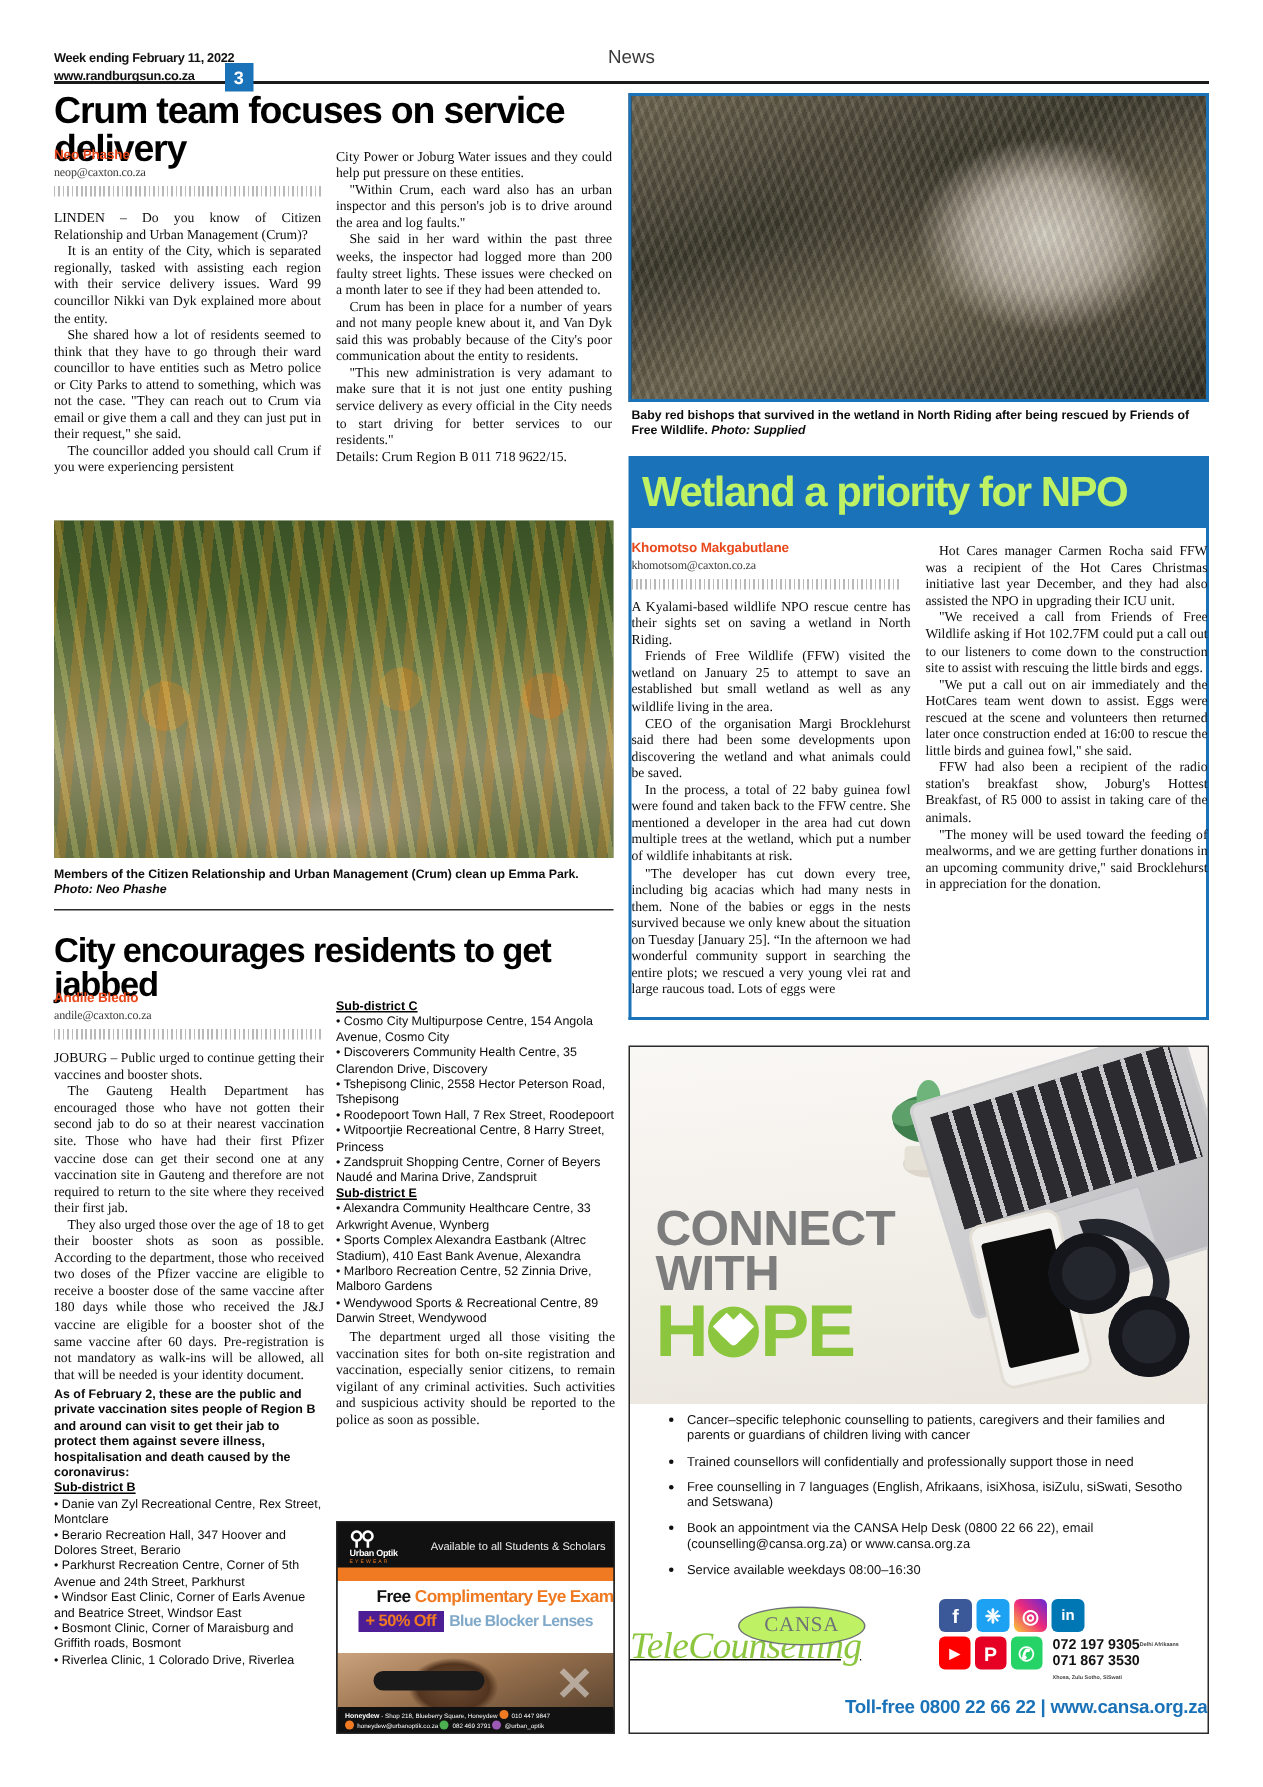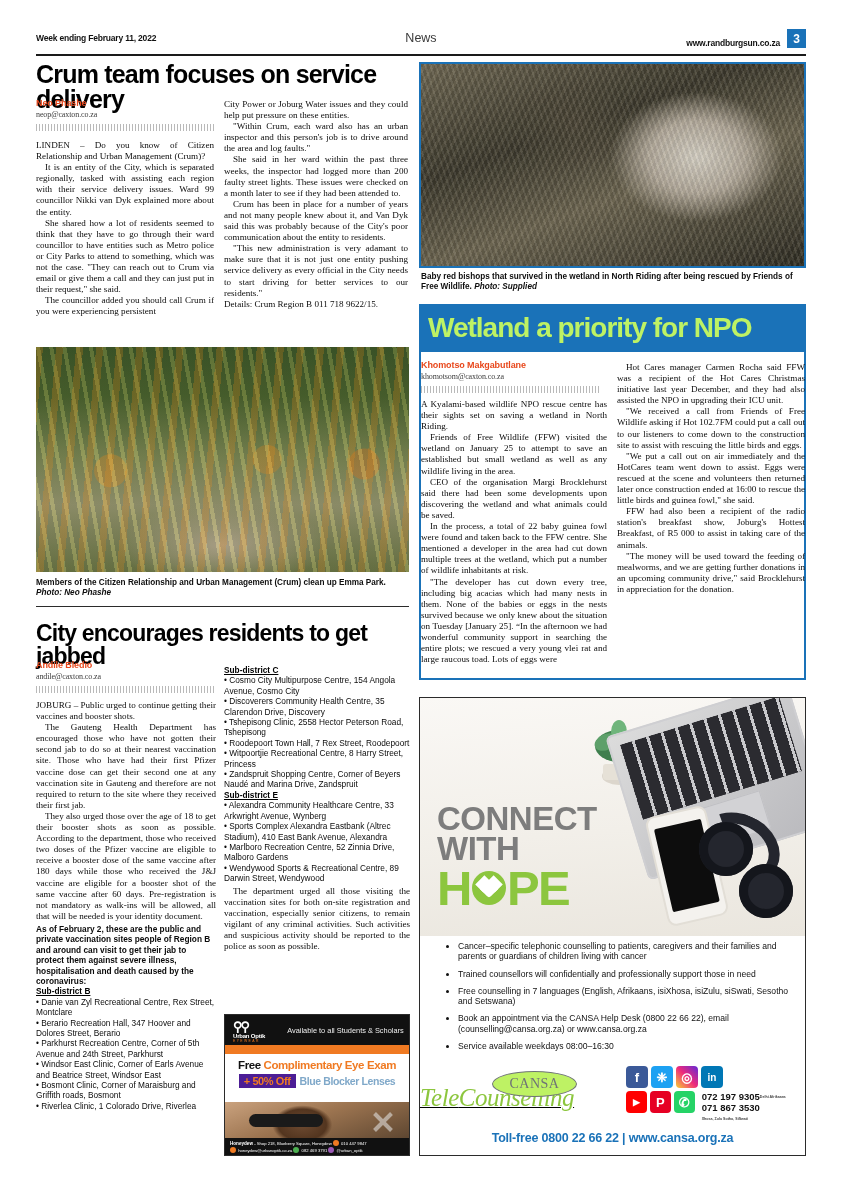--- a/index.html
+++ b/index.html
@@ -11,33 +11,33 @@
     color: #000;
     position: relative;
     overflow: hidden;
   }
   .page { position:absolute; left:0; top:0; width:842px; height:1191px; background:#fff; }
 
   
   .masthead {
     position:absolute; left:36px; top:30px; width:770px; height:26px;
     border-bottom: 2px solid #1a1a1a;
-    display:flex; align-items:flex-start; justify-content:space-between;
+    display:flex; align-items:flex-start; justify-content:space-between;flex-direction:column;
   }
   .mast-date {
     font-family:"Liberation Sans", sans-serif;
     font-weight:700; font-size:8.5px; letter-spacing:-0.2px; color:#111;
     padding-top:3px;
   }
   .mast-section {
     font-family:"Liberation Sans", sans-serif;
     font-size:12.5px; color:#3a3a3a; font-weight:400;
     position:absolute; left:50%; transform:translateX(-50%); top:1px;
   }
-  .mast-right { display:flex; align-items:flex-end; gap:7px; padding-top:2px; }
+  .mast-right { display:flex; align-items:flex-start; gap:20px; padding-top:2px; }
   .mast-url {
     font-family:"Liberation Sans", sans-serif;
     font-weight:700; font-size:8.5px; color:#111; letter-spacing:-0.2px;
   }
   .page-badge {
     width:19px; height:19px; background:#1a72b8; color:#fff;
     font-family:"Liberation Sans", sans-serif; font-weight:700; font-size:12px;
     display:flex; align-items:center; justify-content:center;
     margin-top:-3px;
   }
@@ -130,21 +130,21 @@
     border:1px solid #2b2b2b; background:#111; overflow:hidden;
   }
   .eye-top { position:absolute; left:0; top:0; width:100%; height:30px; background:#111; display:flex; align-items:center; }
   .eye-logo { margin-left:8px; color:#fff; font-family:"Liberation Sans",sans-serif; }
   .eye-logo .glyph { font-size:13px; letter-spacing:-2px; font-weight:700; }
   .eye-logo .nm { font-size:6px; font-weight:700; letter-spacing:-0.2px; display:block; margin-top:-2px;}
   .eye-logo .sub { font-size:3.4px; letter-spacing:1.4px; color:#f07a22; display:block; }
   .eye-avail { color:#efefef; font-family:"Liberation Sans",sans-serif; font-size:7.4px; margin-left:22px; }
   .eye-stripe { position:absolute; left:0; top:30px; width:100%; height:9px; background:#f07a22; }
   .eye-mid { position:absolute; left:0; top:39px; width:100%; height:48px; background:#fff; padding-top:5px; }
-  .eye-l1 { font-family:"Liberation Sans",sans-serif; font-weight:700; font-size:11.5px; text-align:center; letter-spacing:-0.4px; }
+  .eye-l1 { font-family:"Liberation Sans",sans-serif; font-weight:700; font-size:11.5px; text-align:right; letter-spacing:-0.4px; }
   .eye-l1 .w { color:#111; } .eye-l1 .o { color:#f07a22; }
   .eye-l2 { margin-top:3px; display:flex; align-items:center; justify-content:center; gap:4px; }
   .eye-badge { background:#4c1d95; color:#f07a22; font-family:"Liberation Sans",sans-serif; font-weight:700; font-size:11px; padding:1px 5px; letter-spacing:-0.4px; }
   .eye-blue { color:#7fa8c9; font-family:"Liberation Sans",sans-serif; font-weight:700; font-size:10.5px; letter-spacing:-0.4px; }
   .eye-photo { position:absolute; left:0; top:87px; width:100%; height:38px; background:#b88a68; overflow:hidden; }
   .eye-foot { position:absolute; left:0; bottom:0; width:100%; height:17px; background:#111; color:#fff; font-family:"Liberation Sans",sans-serif; font-size:4.2px; padding:2px 5px; line-height:6px; }
   .eye-foot b { font-size:4.6px; }
   .pill { display:inline-block; width:6px; height:6px; border-radius:50%; vertical-align:-1px; margin-right:1px;}
   .pill.o { background:#f07a22; } .pill.g { background:#4caf50; } .pill.p { background:#9b59b6; }
 
@@ -186,21 +186,21 @@
     font-family:"Liberation Serif", serif; font-size:14px; color:#6f7377; letter-spacing:0.5px;
     background:#bef264;
   }
   .socials { position:absolute; left:206px; top:368px; width:175px; }
   .srow { display:flex; gap:3px; margin-bottom:3px; }
   .sico { width:22px; height:22px; border-radius:4px; display:flex; align-items:center; justify-content:center; color:#fff; font-family:"Liberation Sans",sans-serif; font-weight:700; font-size:13px; }
   .phones { margin-left:4px; font-family:"Liberation Sans",sans-serif; font-weight:700; font-size:9.5px; line-height:11px; color:#111; }
   .phones small { font-size:3.6px; font-weight:700; color:#444; display:inline-block; line-height:4px; vertical-align:2px; }
   .cansa-foot {
     position:absolute; left:0; bottom:10px; width:100%;
-    text-align:center; font-family:"Liberation Sans",sans-serif; font-weight:700;
+    text-align:right; font-family:"Liberation Sans",sans-serif; font-weight:700;
     font-size:12.5px; color:#1a72b8; letter-spacing:-0.2px;
   }
 
   
   .grad-bird {
     position:absolute; inset:0;
     background:
       radial-gradient(ellipse 120px 90px at 72% 46%, #d8d3c8 0%, #b3aa9c 40%, rgba(120,112,96,0) 72%),
       radial-gradient(ellipse 90px 70px at 40% 30%, #4a4436 0%, rgba(40,38,30,0) 70%),
       linear-gradient(160deg, #6d6652 0%, #3b382c 35%, #6b6450 60%, #2d2b22 100%);

